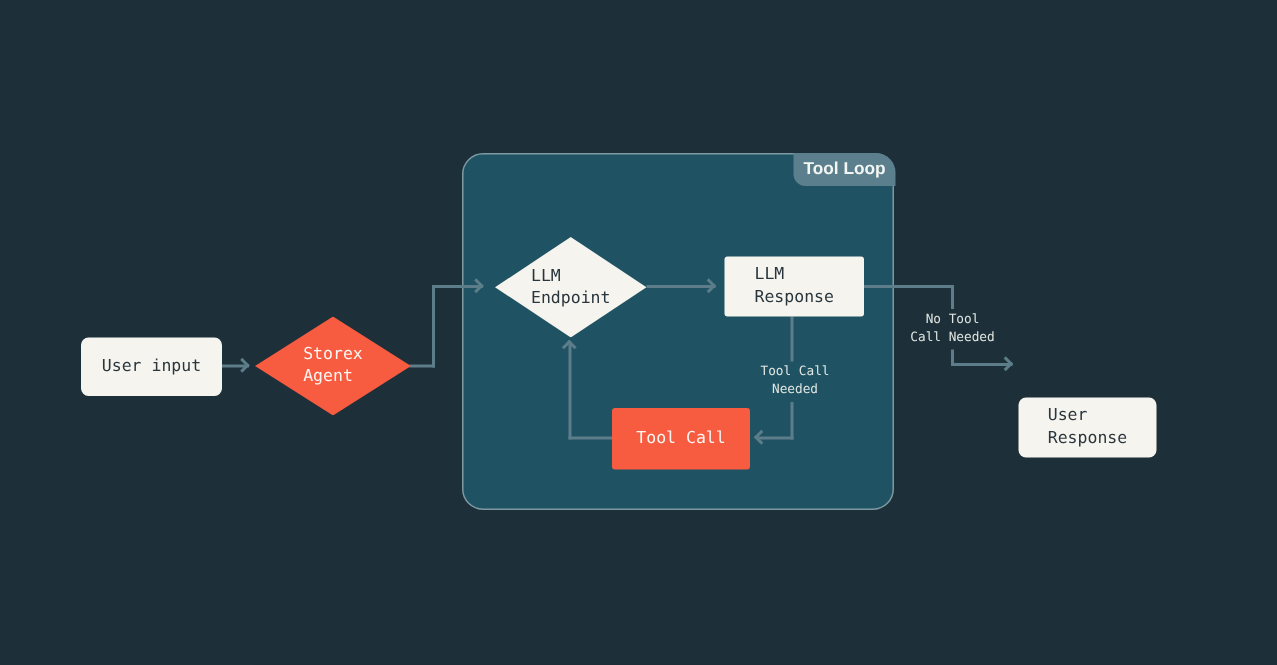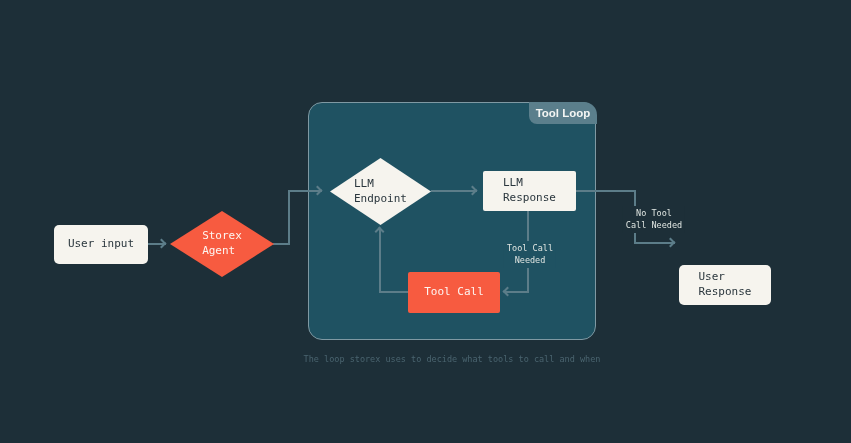--- a/index.html
+++ b/index.html
@@ -98,34 +98,33 @@
 Needed</div>
 
   <div class="line" style="left:379px; top:291px; width:29px; height:2px;"></div>
   <div class="line" style="left:379px; top:228px; width:2px; height:65px;"></div>
   <div class="chev chev-up" style="left:376px; top:228px;"></div>
 
   <div class="line" style="left:576px; top:190px; width:60px; height:2px;"></div>
   <div class="line" style="left:634px; top:190px; width:2px; height:54px;"></div>
   <div class="line" style="left:634px; top:242px; width:41px; height:2px;"></div>
   <div class="chev chev-right" style="left:667px; top:239px;"></div>
-  <div class="edge-label on-page" style="left:654px; top:206px;">No Tool
+  <div class="edge-label on-page" style="left:635px; top:206px;">No Tool
 Call Needed</div>
 
   <div class="node red-fill diamond" style="left:170px; top:211px; width:104px; height:66px;">Storex
 Agent</div>
 
   <div class="node white-round" style="left:54px; top:225px; width:94px; height:39px;">User input</div>
 
   <div class="node white-rect diamond" style="left:330px; top:158px; width:101px; height:67px;">LLM
 Endpoint</div>
 
   <div class="node white-rect" style="left:483px; top:171px; width:93px; height:40px;">LLM
 Response</div>
 
   <div class="node red-fill" style="left:408px; top:272px; width:92px; height:41px; border-radius:2px;">Tool Call</div>
 
   <div class="node white-round" style="left:679px; top:223px; width:92px; height:40px;margin-top:42px;">User
 Response</div>
 
-  <div class="caption">The loop storex uses to decide what tools to call and when</div>
 
 </div>
 
 </body></html>

